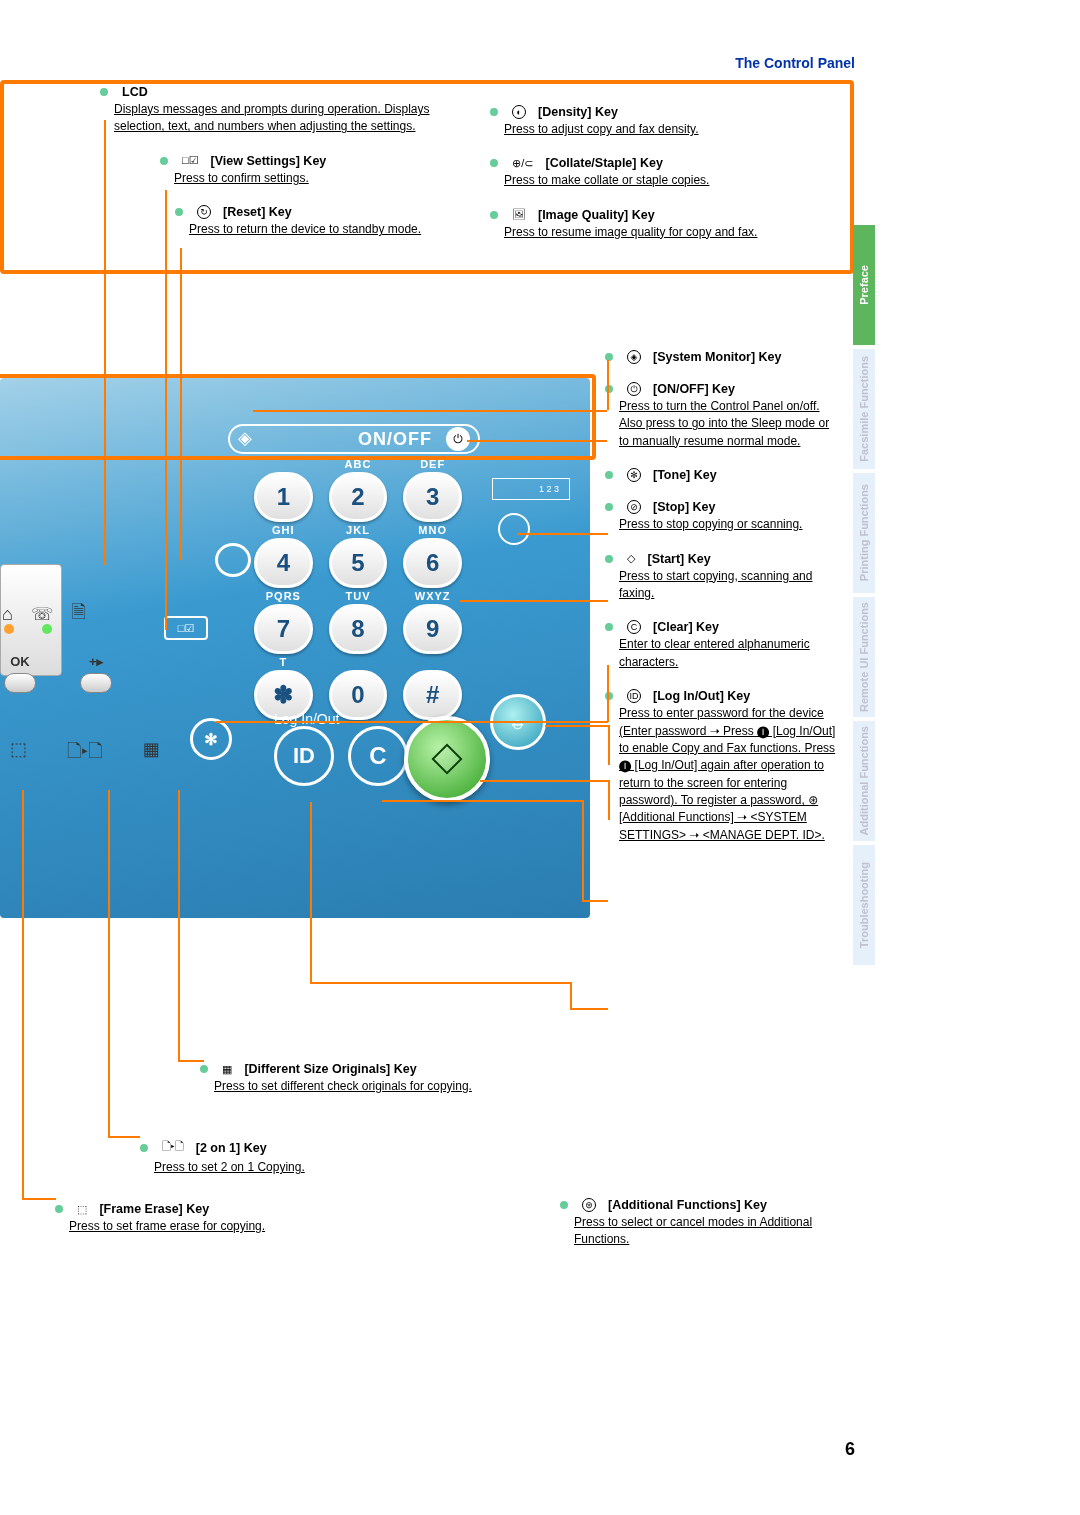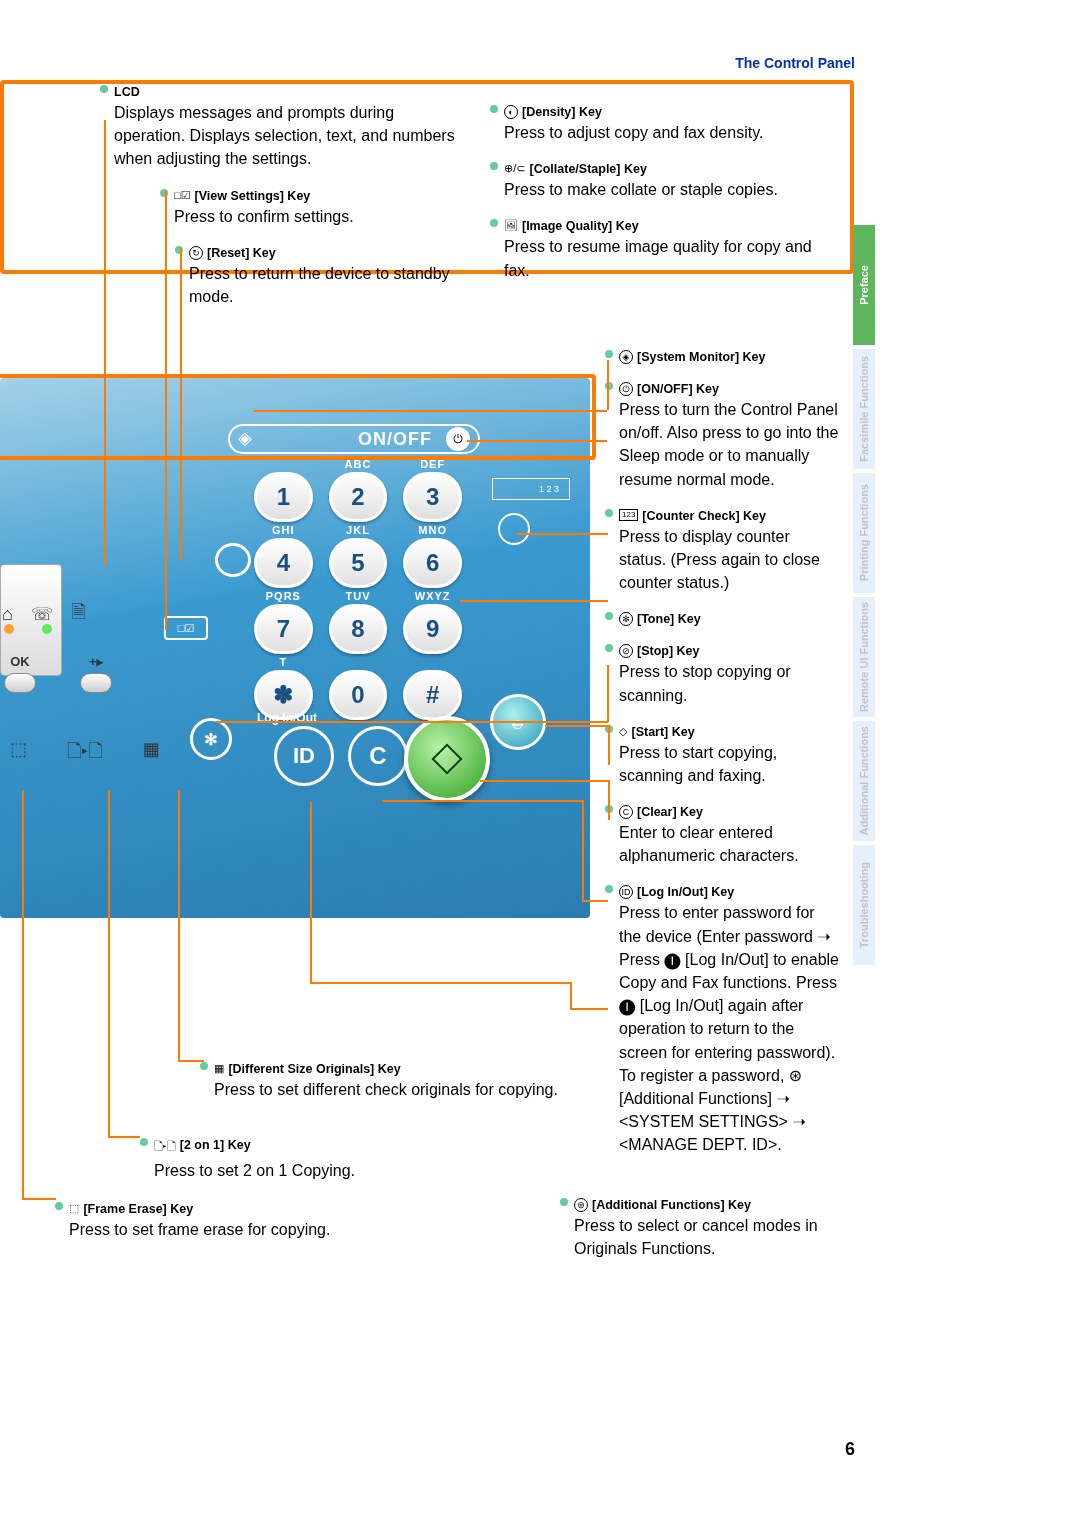--- a/index.html
+++ b/index.html
@@ -18,23 +18,23 @@
   .t-remote { background: #e6f0fa; }
   .t-add { background: #e6f0fa; }
   .t-trouble { background: #e6f0fa; }
 
   
   .left-col { position: absolute; left: 100px; top: 85px; width: 360px; }
   .right-col-top { position: absolute; left: 490px; top: 105px; width: 345px; }
   .right-col { position: absolute; left: 605px; top: 350px; width: 235px; }
   .bottom-left { position: absolute; }
   .item { margin-bottom: 18px; }
-  .item-title { font-weight: bold; font-size: 12.5px; display: flex; align-items: flex-start; }
+  .item-title { font-weight: bold; font-size: 12.5px; display: flex; align-items: center; gap: 8px; }
   .bullet-teal { display: inline-block; width: 8px; height: 8px; background: #66cc99; border-radius: 50%; margin-right: 6px; flex-shrink: 0;}
-  .item-desc { font-size: 16px; line-height: 1.45; margin-top: 2px; }
+  .item-desc { font-size: 12px; line-height: 1.45; margin-top: 2px; text-decoration: underline; }
   .indent1 .item-desc, .indent1 .item-title { margin-left: 0; }
   .indent2 { padding-left: 60px; }
   .indent3 { padding-left: 75px; }
   .key-icon { display: inline-flex; align-items: center; justify-content: center; margin-right: 4px; font-size: 11px; font-weight: normal; }
   .circle-icon { width: 14px; height: 14px; border: 1.5px solid #000; border-radius: 50%; display: inline-flex; align-items: center; justify-content: center; font-size: 9px; box-sizing: border-box; }
   .small-rect { border: 1.5px solid #000; padding: 0 2px; display: inline-block; font-size: 8px; line-height: 10px; }
 
   
   .panel-wrap { position: absolute; left: 0; top: 378px; width: 590px; height: 540px; }
   .panel-bg { position: absolute; left: 0; top: 0; width: 590px; height: 540px; background: linear-gradient(170deg, #a3d1e8 0%, #3a9ad0 40%, #2a7db0 100%); border-radius: 4px; }
@@ -47,21 +47,21 @@
   .counter-box { position: absolute; left: 492px; top: 100px; width: 40px; height: 20px; border: 1px solid #fff; display:flex;align-items:center;justify-content:center;color:#fff;font-size:9px;padding-left:36px; }
   .counter-btn { position: absolute; left: 498px; top: 135px; width: 28px; height: 28px; border: 2px solid #fff; border-radius: 50%; }
 
   .keypad { position: absolute; left: 246px; top: 80px; width: 224px; }
   .krow { display: flex; }
   .klabel-row { display: flex; color: #fff; font-size: 11px; font-weight: bold; letter-spacing: 1px; }
   .klabel { flex: 1; text-align: center; }
   .numkey { width: 56px; height: 44px; background: linear-gradient(180deg,#fff,#e0e0e0); border-radius: 28px; border: 3px solid #fff; margin: 2px 8px; display: flex; align-items: center; justify-content: center; font-size: 24px; font-weight: bold; color: #1a5080; box-shadow: 0 2px 3px rgba(0,0,0,0.3); }
 
   .id-c-row { position: absolute; left: 274px; top: 348px; display: flex; gap: 14px; }
-  .id-c-label { position: absolute; left: 257px; top: 333px; color: #fff; font-size: 12px; font-weight: bold; }
+  .id-c-label { position: absolute; left: 274px; top: 333px; color: #fff; font-size: 14px; font-weight: normal; }
   .roundkey { width: 54px; height: 54px; border: 3px solid #fff; border-radius: 50%; display: flex; align-items: center; justify-content: center; color: #fff; font-weight: bold; }
   .id-key { font-size: 22px; }
   .c-key { font-size: 24px; }
   .tone-key { position: absolute; left: 190px; top: 340px; width: 36px; height: 36px; border: 3px solid #fff; border-radius: 50%; display: flex; align-items: center; justify-content: center; color: #fff; font-size: 16px; font-weight: bold; }
 
   .start-key { position: absolute; left: 404px; top: 338px; width: 78px; height: 78px; border-radius: 50%; border: 4px solid #fff; background: radial-gradient(circle at 40% 35%, #b8f2a8, #2ea020); box-shadow: 0 3px 6px rgba(0,0,0,0.4); display:flex;align-items:center;justify-content:center; }
   .start-diamond { width: 18px; height: 18px; transform: rotate(45deg); border: 2px solid #0a4008; background: rgba(255,255,255,0.1); }
   .stop-key { position: absolute; left: 490px; top: 316px; width: 50px; height: 50px; border-radius: 50%; border: 3px solid #fff; background: radial-gradient(circle at 40% 35%, #aef0f0, #2a9ab8); display:flex;align-items:center;justify-content:center;color:#fff;font-size:20px; }
   .check-key { position: absolute; left: 164px; top: 238px; width: 40px; height: 20px; border: 2px solid #fff; border-radius: 4px; display:flex;align-items:center;justify-content:center;color:#fff;font-size:11px; }
   .reset-key { position: absolute; left: 215px; top: 165px; width: 30px; height: 28px; border: 3px solid #fff; border-radius: 50%; }
@@ -183,28 +183,20 @@
       <div class="item-title">
           <span class="bullet-teal"></span>
           <span class="key-icon circle-icon">⏻</span> 
           <span>[ON/OFF] Key</span>
         </div>
       <div class="item-desc" style="padding-left:14px">Press to turn the Control Panel on/off. Also press to go into the Sleep mode or to manually resume normal mode.</div>
     </div>
     <div class="item">
       <div class="item-title">
           <span class="bullet-teal"></span>
-          <span class="key-icon small-rect">123</span> 
-          <span>[Counter Check] Key</span>
-        </div>
-      <div class="item-desc" style="padding-left:14px">Press to display counter status. (Press again to close counter status.)</div>
-    </div>
-    <div class="item">
-      <div class="item-title">
-          <span class="bullet-teal"></span>
           <span class="key-icon circle-icon">✻</span> 
           <span>[Tone] Key</span>
         </div>
     </div>
     <div class="item">
       <div class="item-title">
           <span class="bullet-teal"></span>
           <span class="key-icon circle-icon">⊘</span> 
           <span>[Stop] Key</span>
         </div>
@@ -267,21 +259,21 @@
     </div>
   </div>
 
   <div class="bottom-left" style="left:560px; top:1198px; width:290px;">
     <div class="item">
       <div class="item-title">
           <span class="bullet-teal"></span>
           <span class="key-icon circle-icon">⊛</span> 
           <span>[Additional Functions] Key</span>
         </div>
-      <div class="item-desc" style="padding-left:14px">Press to select or cancel modes in Originals Functions.</div>
+      <div class="item-desc" style="padding-left:14px">Press to select or cancel modes in Additional Functions.</div>
     </div>
   </div>
 
   <div class="panel-wrap">
     <div class="panel-bg"></div>
     <div class="orange-box orange-panel-top"></div>
 
     <div class="lcd"></div>
 
     <span class="monitor-sym">◈</span>

